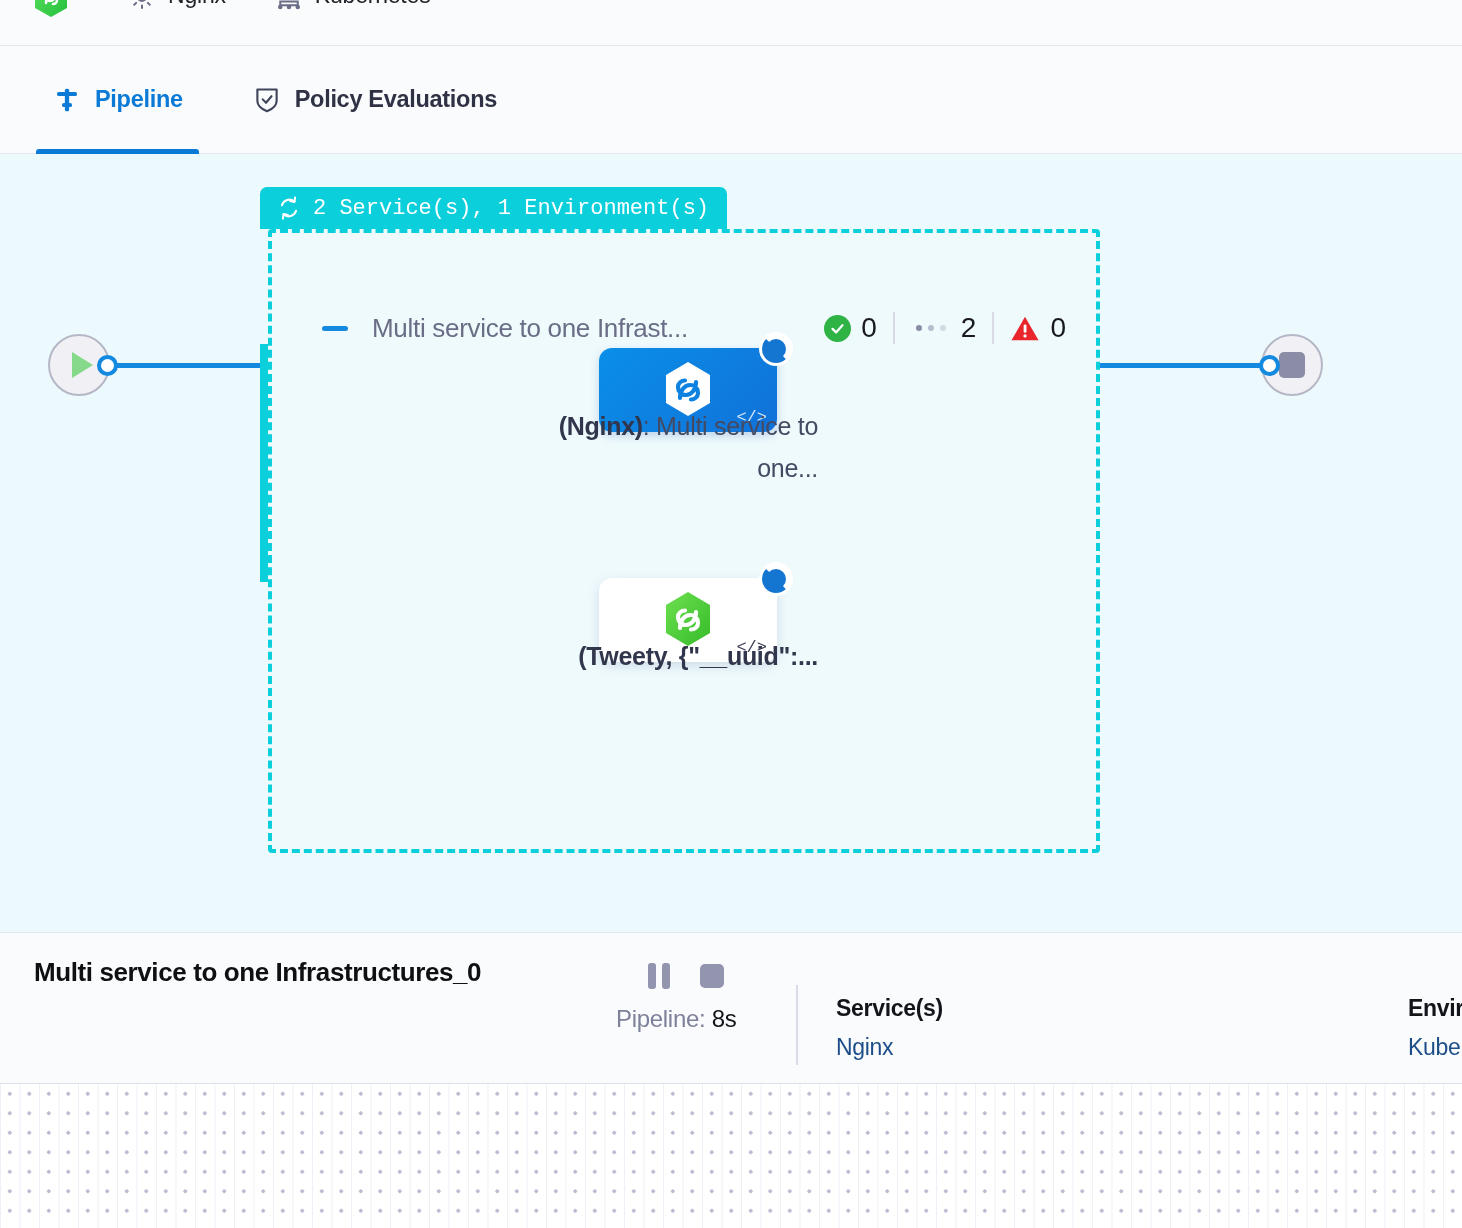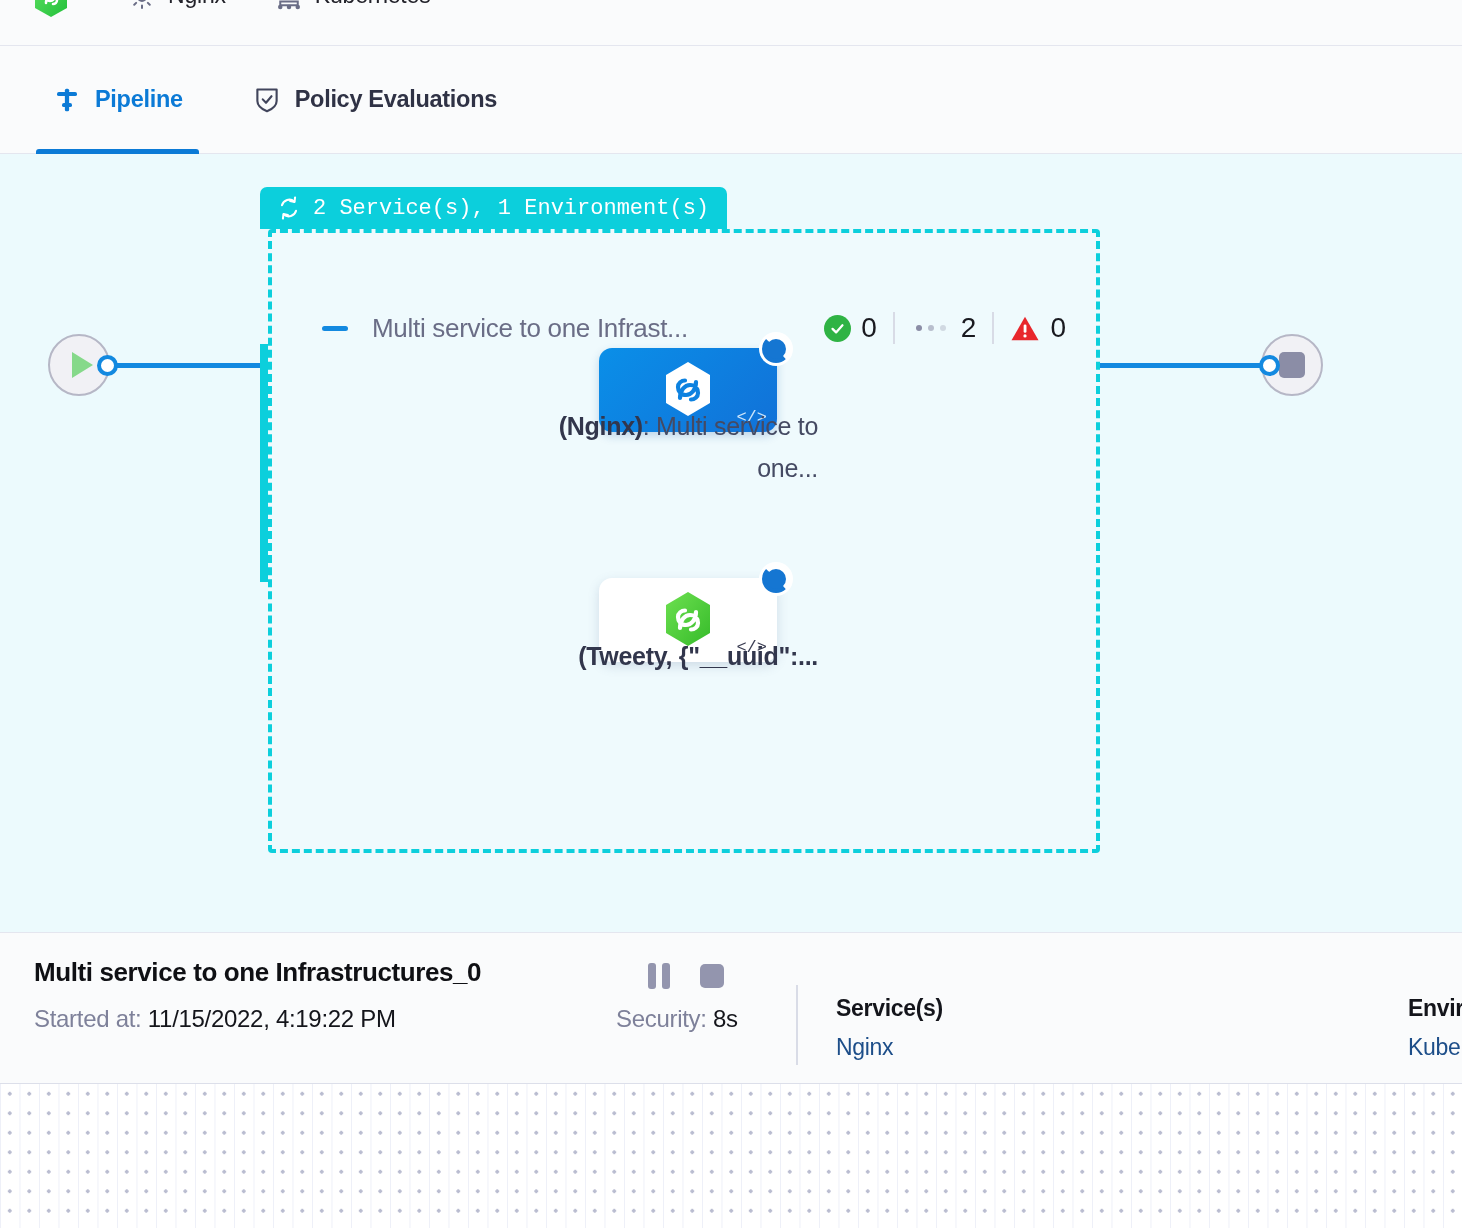--- a/index.html
+++ b/index.html
@@ -342,35 +342,31 @@
     </div>
     <div class="nodelabel" style="left:558px; top:481px;">
       <b>(Tweety, {"__uuid":...</b><span></span>
     </div>
   </div>
 
   <div class="details">
 
     <div class="det-title">Multi service to one Infrastructures_0</div>
 
-    <div class="det-sub">
-      <span class="k">Started at:</span>
-      <span class="v">11/15/2022, 4:19:22 PM</span>
-    </div>
 
     <div class="det-ctrls">
       <span class="ic-pause">
           <i></i>
           <i></i>
         </span>
       <span class="ic-stop"></span>
     </div>
 
     <div class="det-dur">
-      <span class="k">Security:</span>
+      <span class="k">Pipeline:</span>
       <span class="v">8s</span>
     </div>
 
     <div class="det-sep" style="left:796px;"></div>
 
     <div class="det-col" style="left:836px;">
       <div class="det-col-h">Service(s)</div>
       <div class="det-col-v">Nginx</div>
     </div>
 

